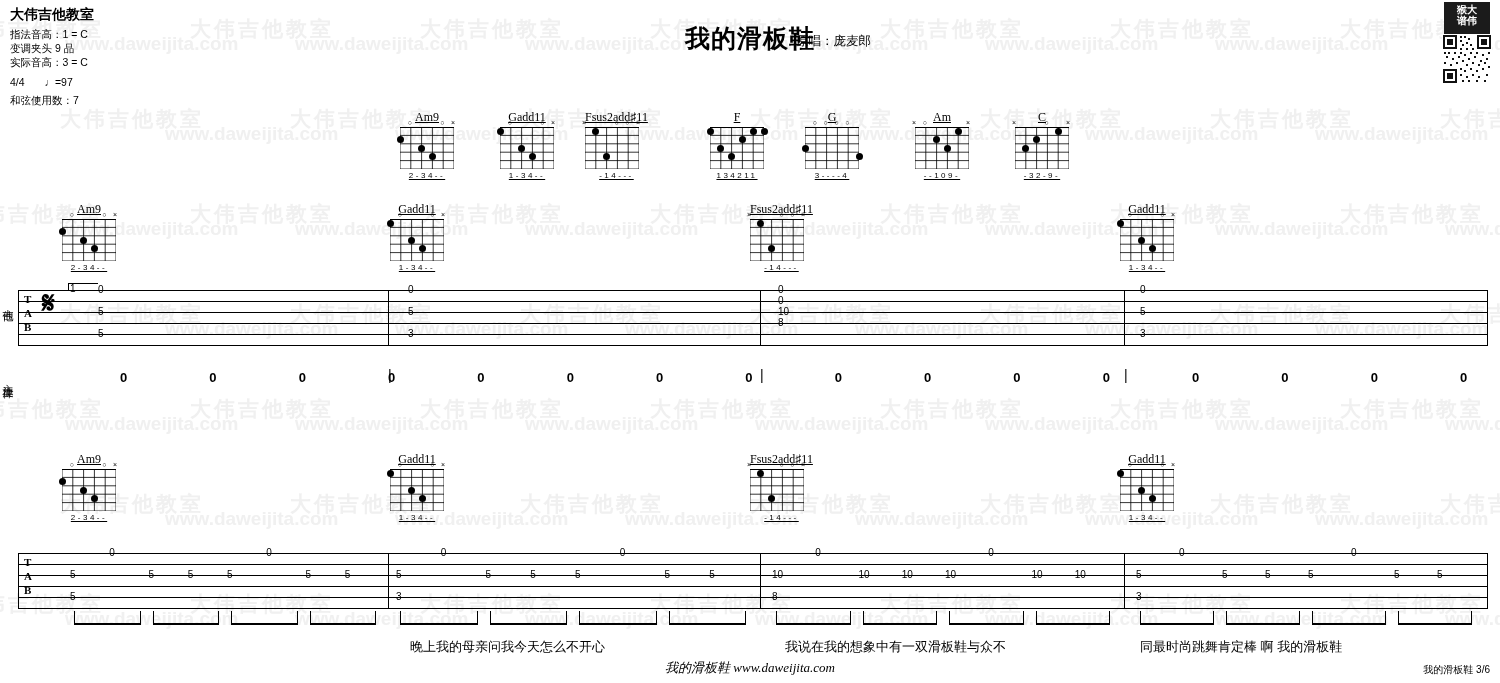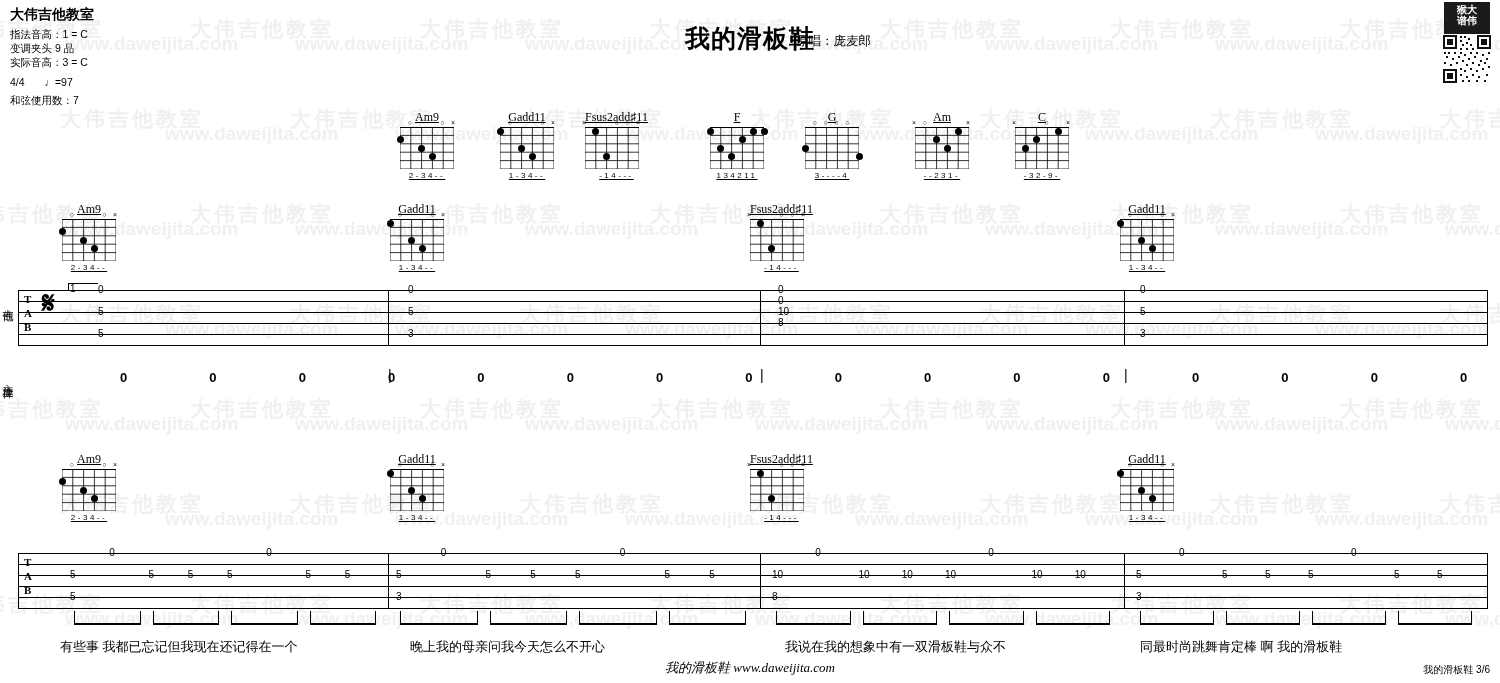--- a/index.html
+++ b/index.html
@@ -329,21 +329,21 @@
           <line x1="32.400000000000006" y1="0" x2="32.400000000000006" y2="42" stroke="#000" stroke-width="0.8"></line>
           <line x1="43.2" y1="0" x2="43.2" y2="42" stroke="#000" stroke-width="0.8"></line>
           <line x1="54" y1="0" x2="54" y2="42" stroke="#000" stroke-width="0.8"></line>
           <line x1="0" y1="0" x2="54" y2="0" stroke="#000" stroke-width="1.8"></line>
           <line x1="0" y1="8.4" x2="54" y2="8.4" stroke="#000" stroke-width="0.8"></line>
           <line x1="0" y1="16.8" x2="54" y2="16.8" stroke="#000" stroke-width="0.8"></line>
           <line x1="0" y1="25.200000000000003" x2="54" y2="25.200000000000003" stroke="#000" stroke-width="0.8"></line>
           <line x1="0" y1="33.6" x2="54" y2="33.6" stroke="#000" stroke-width="0.8"></line>
           <line x1="0" y1="42" x2="54" y2="42" stroke="#000" stroke-width="0.8"></line>
         </svg><div class="open" style="left: -3px;">×</div><div class="open" style="left: 7.8px;">○</div><div class="dot" style="left: 18.1px; top: 9.1px;"></div><div class="dot" style="left: 28.9px; top: 17.5px;"></div><div class="dot" style="left: 39.7px; top: 0.7px;"></div><div class="open" style="left: 51px;">×</div></div>
-      <div class="fingers">--231-</div>
+      <div class="fingers">--109-</div>
     </div>
     <div class="chord" style="left: 1015px; top: 0px;">
       <div class="cname">C</div>
       <div class="grid" style="width: 54px; height: 42px;"><svg width="54" height="42">
           <line x1="0" y1="0" x2="0" y2="42" stroke="#000" stroke-width="0.8"></line>
           <line x1="10.8" y1="0" x2="10.8" y2="42" stroke="#000" stroke-width="0.8"></line>
           <line x1="21.6" y1="0" x2="21.6" y2="42" stroke="#000" stroke-width="0.8"></line>
           <line x1="32.400000000000006" y1="0" x2="32.400000000000006" y2="42" stroke="#000" stroke-width="0.8"></line>
           <line x1="43.2" y1="0" x2="43.2" y2="42" stroke="#000" stroke-width="0.8"></line>
           <line x1="54" y1="0" x2="54" y2="42" stroke="#000" stroke-width="0.8"></line>
@@ -661,20 +661,19 @@
     <div style="position: absolute; left: 1213px; top: 611px; width: 1px; height: 12px; background: rgb(0, 0, 0);"></div>
     <div style="position: absolute; left: 1226px; top: 623px; width: 74px; height: 2px; background: rgb(0, 0, 0);"></div>
     <div style="position: absolute; left: 1226px; top: 611px; width: 1px; height: 12px; background: rgb(0, 0, 0);"></div>
     <div style="position: absolute; left: 1299px; top: 611px; width: 1px; height: 12px; background: rgb(0, 0, 0);"></div>
     <div style="position: absolute; left: 1312px; top: 623px; width: 74px; height: 2px; background: rgb(0, 0, 0);"></div>
     <div style="position: absolute; left: 1312px; top: 611px; width: 1px; height: 12px; background: rgb(0, 0, 0);"></div>
     <div style="position: absolute; left: 1385px; top: 611px; width: 1px; height: 12px; background: rgb(0, 0, 0);"></div>
     <div style="position: absolute; left: 1398px; top: 623px; width: 74px; height: 2px; background: rgb(0, 0, 0);"></div>
     <div style="position: absolute; left: 1398px; top: 611px; width: 1px; height: 12px; background: rgb(0, 0, 0);"></div>
     <div style="position: absolute; left: 1471px; top: 611px; width: 1px; height: 12px; background: rgb(0, 0, 0);"></div>
-    <div class="lyric" style="position: absolute; left: 60px; top: 638px;">有些事 我都已忘记但我现在还记得在一个</div>
     <div class="lyric" style="position: absolute; left: 410px; top: 638px;">晚上我的母亲问我今天怎么不开心</div>
     <div class="lyric" style="position: absolute; left: 785px; top: 638px;">我说在我的想象中有一双滑板鞋与众不</div>
     <div class="lyric" style="position: absolute; left: 1140px; top: 638px;">同最时尚跳舞肯定棒 啊 我的滑板鞋</div>
   </div>
 
 <div id="footer-center">我的滑板鞋 www.daweijita.com</div>
 <div id="footer-right">我的滑板鞋   3/6</div>
 
 </body></html>

